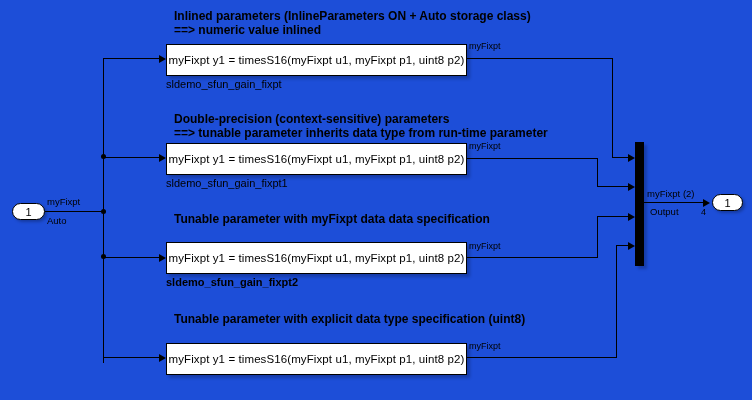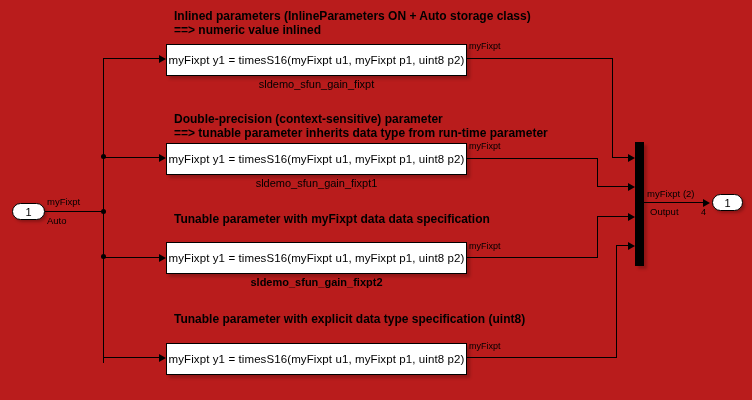--- a/index.html
+++ b/index.html
@@ -8,21 +8,21 @@
     background: #ffffff;
   }
   body {
     font-family: "Liberation Sans", sans-serif;
     color: #000000;
   }
   #canvas {
     position: relative;
     width: 752px;
     height: 400px;
-    background: #b91c1c;
+    background: #1d4ed8;
     overflow: hidden;
   }
 
   
   .wire {
     position: absolute;
     background: #000000;
   }
   .wire.h { height: 1px; }
   .wire.v { width: 1px; }
@@ -59,21 +59,21 @@
     font-size: 11.5px;
     color: #000000;
     white-space: nowrap;
     letter-spacing: 0.1px;
   }
 
   .block-caption {
     position: absolute;
     font-size: 11px;
     color: #000000;
-    text-align: center;
+    text-align: left;
     white-space: nowrap;
   }
 
   
   .annotation {
     position: absolute;
     font-size: 12px;
     font-weight: bold;
     line-height: 14px;
     color: #000000;
@@ -128,21 +128,21 @@
 <body>
 
 <div id="canvas">
 
   <div class="annotation" style="left:174px; top:9px;">
     <div>Inlined parameters (InlineParameters ON + Auto storage class)</div>
     <div>==&gt; numeric value inlined</div>
   </div>
 
   <div class="annotation" style="left:174px; top:112px;">
-    <div>Double-precision (context-sensitive) parameter</div>
+    <div>Double-precision (context-sensitive) parameters</div>
     <div>==&gt; tunable parameter inherits data type from run-time parameter</div>
   </div>
 
   <div class="annotation" style="left:174px; top:212px;">
     <div>Tunable parameter with myFixpt data data specification</div>
   </div>
 
   <div class="annotation" style="left:174px; top:312px;">
     <div>Tunable parameter with explicit data type specification (uint8)</div>
   </div>

